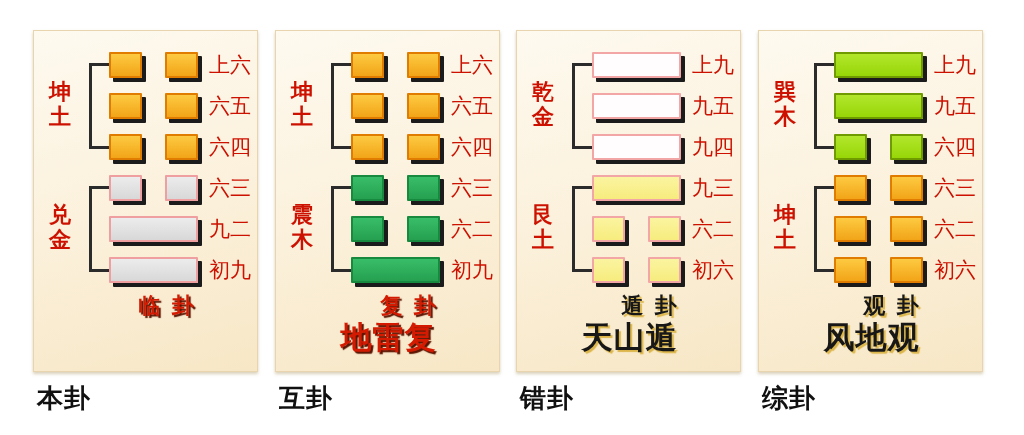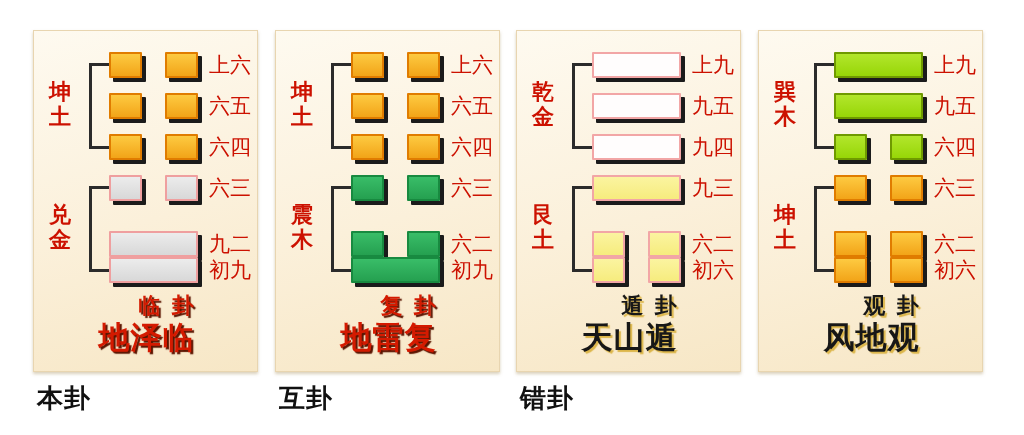--- a/index.html
+++ b/index.html
@@ -43,21 +43,21 @@
   .t-yang::before {width:89px;}
   .t-yin::before, .t-yin::after {width:33px;}
 
   .c-orange::before,.c-orange::after {background:linear-gradient(#fdca41,#f2a418); border-color:#e07c00;}
   .c-gray::before,.c-gray::after   {background:linear-gradient(#ececec,#d8d8d8); border-color:#ef9f9f;}
   .c-green::before,.c-green::after {background:linear-gradient(#39bd68,#25a050); border-color:#188a40;}
   .c-white::before,.c-white::after {background:#fffdfd; border-color:#f2a6a6;}
   .c-yellow::before,.c-yellow::after {background:linear-gradient(#fbf4a0,#f6ec7e); border-color:#f2a6a6;}
   .c-lime::before,.c-lime::after   {background:linear-gradient(#b2e62c,#97d607); border-color:#6f9a00;}
 
-  .r0{top:21px}.r1{top:62px}.r2{top:103px}.r3{top:144px}.r4{top:200px}.r5{top:226px}
+  .r0{top:21px}.r1{top:62px}.r2{top:103px}.r3{top:144px}.r4{top:185px}.r5{top:226px}
 
   
   .pos {
     position:absolute; left:167px; width:58px; height:26px;
     text-align:center; line-height:26px;
     font-size:21px; font-weight:400; color:#cc1100;
   }
 
   
   .name-short {
@@ -94,21 +94,20 @@
       <div class="line r3 t-yin c-gray"></div>
       <div class="line r4 t-yang c-gray"></div>
       <div class="line r5 t-yang c-gray"></div>
       <div class="pos r0">上六</div>
       <div class="pos r1">六五</div>
       <div class="pos r2">六四</div>
       <div class="pos r3">六三</div>
       <div class="pos r4">九二</div>
       <div class="pos r5">初九</div>
       <div class="name-short style-red">临 卦</div>
-      <div class="name-full style-red">地泽临</div>
     </div>
     <div class="footer">本卦</div>
   </div>
 
   <div class="panel" style="left:275px">
     <div class="card">
       <div class="trig trig-upper">坤土</div>
       <div class="trig trig-lower">震木</div>
       <div class="bracket bracket-upper"></div>
       <div class="bracket bracket-lower"></div>
@@ -168,15 +167,16 @@
       <div class="line r5 t-yin c-orange"></div>
       <div class="pos r0">上九</div>
       <div class="pos r1">九五</div>
       <div class="pos r2">六四</div>
       <div class="pos r3">六三</div>
       <div class="pos r4">六二</div>
       <div class="pos r5">初六</div>
       <div class="name-short style-dark">观 卦</div>
       <div class="name-full style-dark">风地观</div>
     </div>
+    <div class="footer">综卦</div>
   </div>
 
 </div>
 
 </body></html>

